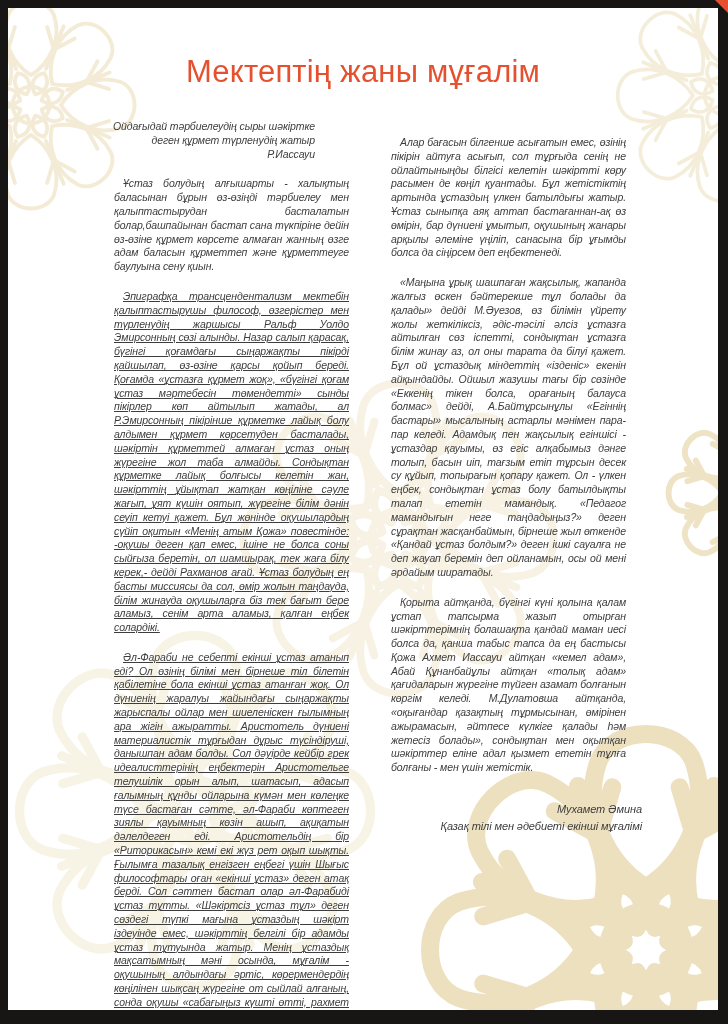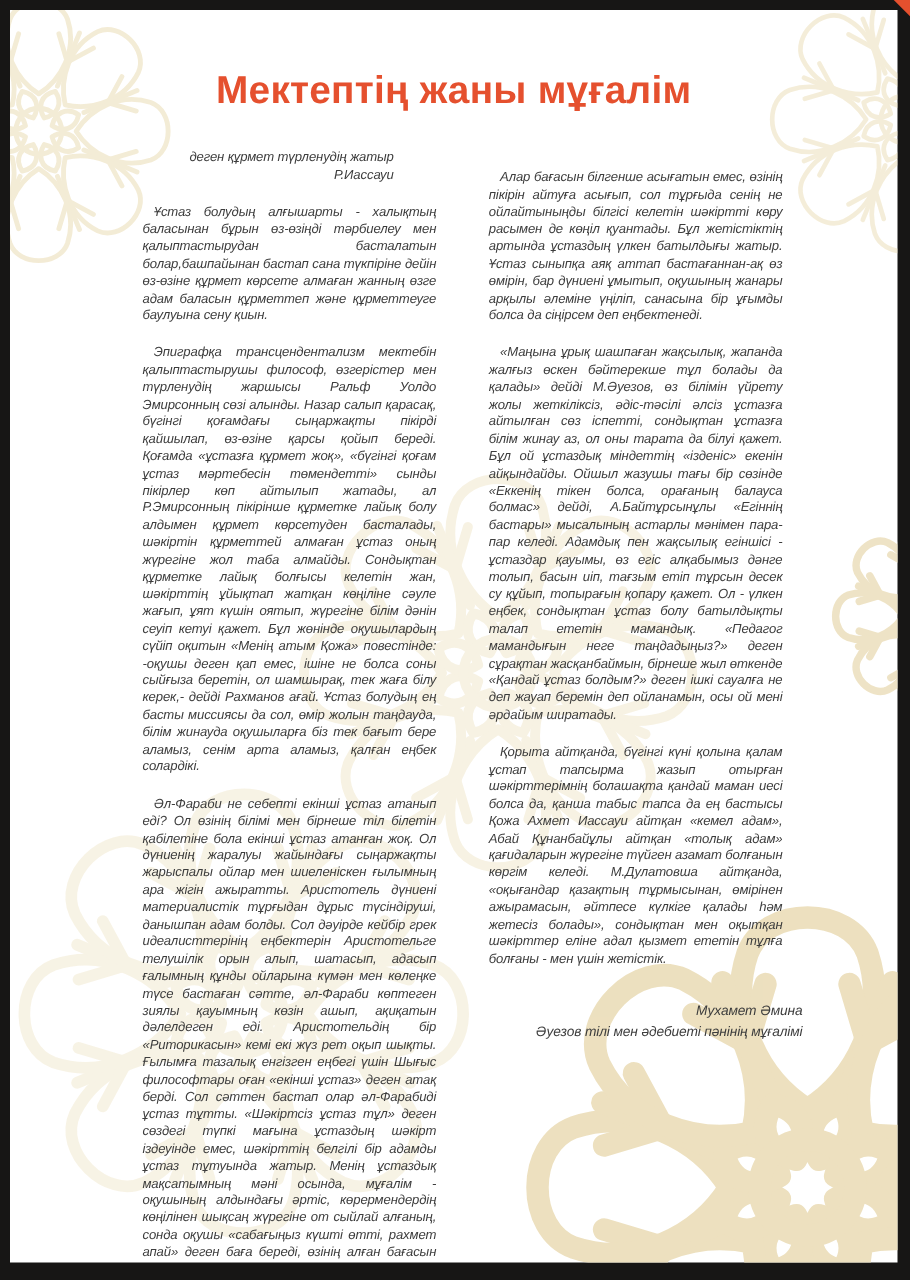--- a/index.html
+++ b/index.html
@@ -15,38 +15,38 @@
     border-left:13px solid transparent;
   }
   .page {
     position:absolute; left:8px; top:8px; width:710px; height:1002px;
     background:var(--page-bg,#ffffff); overflow:hidden;
   }
   .orn { position:absolute; pointer-events:none; }
   .title {
     position:relative; z-index:2;
     margin:46px 0 0 0; text-align:center;
-    font-size:31px; font-weight:bold; letter-spacing:0.2px;
+    font-size:31px; font-weight:normal; letter-spacing:0.2px;
     color:var(--title-color,#e5502e);
   }
   .columns {
     position:relative; z-index:2;
     display:flex; gap:10px;
     padding:30px 76px 0 90px;
     color:var(--text-color,#3d3d3d);
     font-style:italic;
   }
   .col {
     width:267px; flex:0 0 auto;
     font-size:10.5px; line-height:1.315; letter-spacing:-0.1px;
     text-align:justify;
   }
   .epigraph { text-align:right; padding-right:50px; margin-bottom:6px; }
   .para { margin:16px; text-indent:9px; }
-  .para.gap { margin-top:13px; }
+  .para.gap { margin-top:13px;text-decoration:underline; }
   .signature {
     margin-top:26px; text-align:right;
     font-weight:normal; font-size:11px; line-height:1.5;
   }
 </style>
 </head>
 <body>
 
 <div class="frame">
   <div class="page">
@@ -92,35 +92,36 @@
     <svg class="orn" viewBox="-100 -100 200 200" style="left:398px; top:702px; width:480px; height:480px; opacity:0.95">
       <use href="#rosette" stroke="#ecdfbc" stroke-width="7.5"></use>
     </svg>
 
     <h1 class="title">Мектептің жаны мұғалім</h1>
 
     <div class="columns">
 
       <div class="col">
         <div class="epigraph">
+          <div>Ойдағыдай тәрбиелеудің сыры шәкіртке</div>
           <div>деген құрмет түрленудің жатыр</div>
           <div>Р.Иассауи</div>
         </div>
         <p class="para">Ұстаз болудың алғышарты - халықтың баласынан бұрын өз-өзіңді тәрбиелеу мен қалыптастырудан басталатын болар,башпайынан бастап сана түкпіріне дейін өз-өзіне құрмет көрсете алмаған жанның өзге адам баласын құрметтеп және құрметтеуге баулуына сену қиын.</p>
         <p class="para gap">Эпиграфқа трансцендентализм мектебін қалыптастырушы философ, өзгерістер мен түрленудің жаршысы Ральф Уолдо Эмирсонның сөзі алынды. Назар салып қарасақ, бүгінгі қоғамдағы сыңаржақты пікірді қайшылап, өз-өзіне қарсы қойып береді. Қоғамда «ұстазға құрмет жоқ», «бүгінгі қоғам ұстаз мәртебесін төмендетті» сынды пікірлер көп айтылып жатады, ал Р.Эмирсонның пікірінше құрметке лайық болу алдымен құрмет көрсетуден басталады, шәкіртін құрметтей алмаған ұстаз оның жүрегіне жол таба алмайды. Сондықтан құрметке лайық болғысы келетін жан, шәкірттің ұйықтап жатқан көңіліне сәуле жағып, ұят күшін оятып, жүрегіне білім дәнін сеуіп кетуі қажет. Бұл жөнінде оқушылардың сүйіп оқитын «Менің атым Қожа» повестінде: -оқушы деген қап емес, ішіне не болса соны сыйғыза беретін, ол шамшырақ, тек жаға білу керек,- дейді Рахманов ағай. Ұстаз болудың ең басты миссиясы да сол, өмір жолын таңдауда, білім жинауда оқушыларға біз тек бағыт бере аламыз, сенім арта аламыз, қалған еңбек солардікі.</p>
         <p class="para gap">Әл-Фараби не себепті екінші ұстаз атанып еді? Ол өзінің білімі мен бірнеше тіл білетін қабілетіне бола екінші ұстаз атанған жоқ. Ол дүниенің жаралуы жайындағы сыңаржақты жарыспалы ойлар мен шиеленіскен ғылымның ара жігін ажыратты. Аристотель дүниені материалистік тұрғыдан дұрыс түсіндіруші, данышпан адам болды. Сол дәуірде кейбір грек идеалисттерінің еңбектерін Аристотельге телушілік орын алып, шатасып, адасып ғалымның құнды ойларына күмән мен көлеңке түсе бастаған сәтте, әл-Фараби көптеген зиялы қауымның көзін ашып, ақиқатын дәлелдеген еді. Аристотельдің бір «Риторикасын» кемі екі жүз рет оқып шықты. Ғылымға тазалық енгізген еңбегі үшін Шығыс философтары оған «екінші ұстаз» деген атақ берді. Сол сәттен бастап олар әл-Фарабиді ұстаз тұтты. «Шәкіртсіз ұстаз тұл» деген сөздегі түпкі мағына ұстаздың шәкірт іздеуінде емес, шәкірттің белгілі бір адамды ұстаз тұтуында жатыр. Менің ұстаздық мақсатымның мәні осында, мұғалім - оқушының алдындағы әртіс, көрермендердің көңілінен шықсаң жүрегіне от сыйлай алғаның, сонда оқушы «сабағыңыз күшті өтті, рахмет апай» деген баға береді, өзінің алған бағасын ұмытып та кетеді. Қоңырау уақытында ұстап алып тақырыпты сенімен бірге талқылайды, «апай, ана жерінде бар ғой, Жаман деген Менді қызды тыңдап...» деп ары қарай демалмастан ағынан жарылып ойын айтып жатады.</p>
       </div>
 
       <div class="col">
         <p class="para">Алар бағасын білгенше асығатын емес, өзінің пікірін айтуға асығып, сол тұрғыда сенің не ойлайтыныңды білгісі келетін шәкіртті көру расымен де көңіл қуантады. Бұл жетістіктің артында ұстаздың үлкен батылдығы жатыр. Ұстаз сыныпқа аяқ аттап бастағаннан-ақ өз өмірін, бар дүниені ұмытып, оқушының жанары арқылы әлеміне үңіліп, санасына бір ұғымды болса да сіңірсем деп еңбектенеді.</p>
         <p class="para">«Маңына ұрық шашпаған жақсылық, жапанда жалғыз өскен бәйтерекше тұл болады да қалады» дейді М.Әуезов, өз білімін үйрету жолы жеткіліксіз, әдіс-тәсілі әлсіз ұстазға айтылған сөз іспетті, сондықтан ұстазға білім жинау аз, ол оны тарата да білуі қажет. Бұл ой ұстаздық міндеттің «ізденіс» екенін айқындайды. Ойшыл жазушы тағы бір сөзінде «Еккенің тікен болса, орағаның балауса болмас» дейді, А.Байтұрсынұлы «Егіннің бастары» мысалының астарлы мәнімен пара-пар келеді. Адамдық пен жақсылық егіншісі - ұстаздар қауымы, өз егіс алқабымыз дәнге толып, басын иіп, тағзым етіп тұрсын десек су құйып, топырағын қопару қажет. Ол - үлкен еңбек, сондықтан ұстаз болу батылдықты талап ететін мамандық. «Педагог мамандығын неге таңдадыңыз?» деген сұрақтан жасқанбаймын, бірнеше жыл өткенде «Қандай ұстаз болдым?» деген ішкі сауалға не деп жауап беремін деп ойланамын, осы ой мені әрдайым ширатады.</p>
         <p class="para">Қорыта айтқанда, бүгінгі күні қолына қалам ұстап тапсырма жазып отырған шәкірттерімнің болашақта қандай маман иесі болса да, қанша табыс тапса да ең бастысы Қожа Ахмет Иассауи айтқан «кемел адам», Абай Құнанбайұлы айтқан «толық адам» қағидаларын жүрегіне түйген азамат болғанын көргім келеді. М.Дулатовша айтқанда, «оқығандар қазақтың тұрмысынан, өмірінен ажырамасын, әйтпесе күлкіге қалады һәм жетесіз болады», сондықтан мен оқытқан шәкірттер еліне адал қызмет ететін тұлға болғаны - мен үшін жетістік.</p>
         <div class="signature">
           <div>Мухамет Әмина</div>
-          <div>Әуезов тілі мен әдебиеті пәнінің мұғалімі</div>
+          <div>Қазақ тілі мен әдебиеті екінші мұғалімі</div>
         </div>
       </div>
 
     </div>
   </div>
 
   <div class="corner-accent"></div>
 </div>
 
 </body></html>

